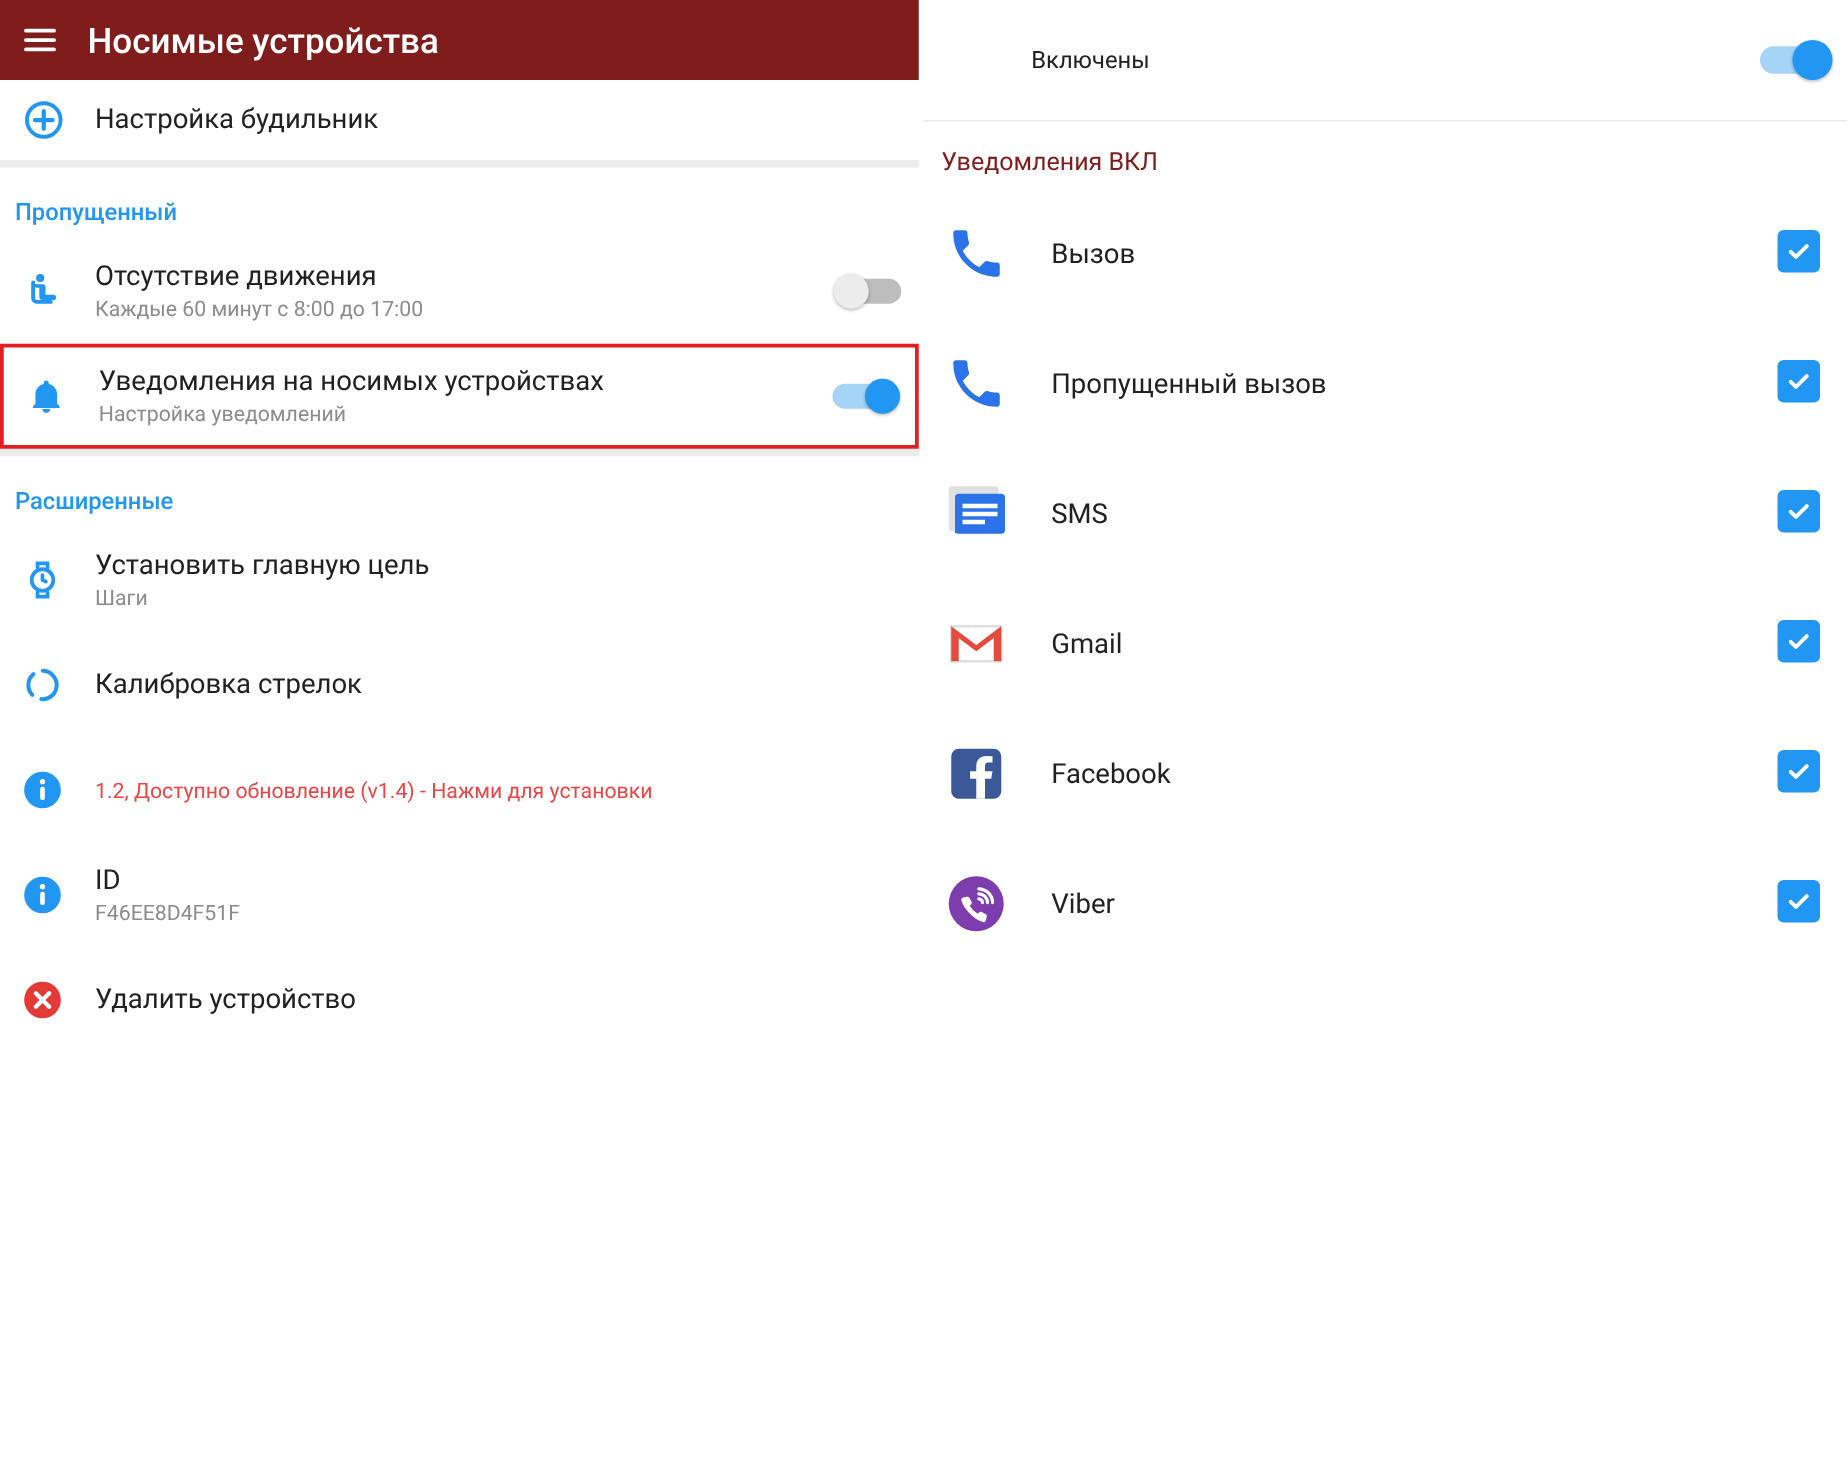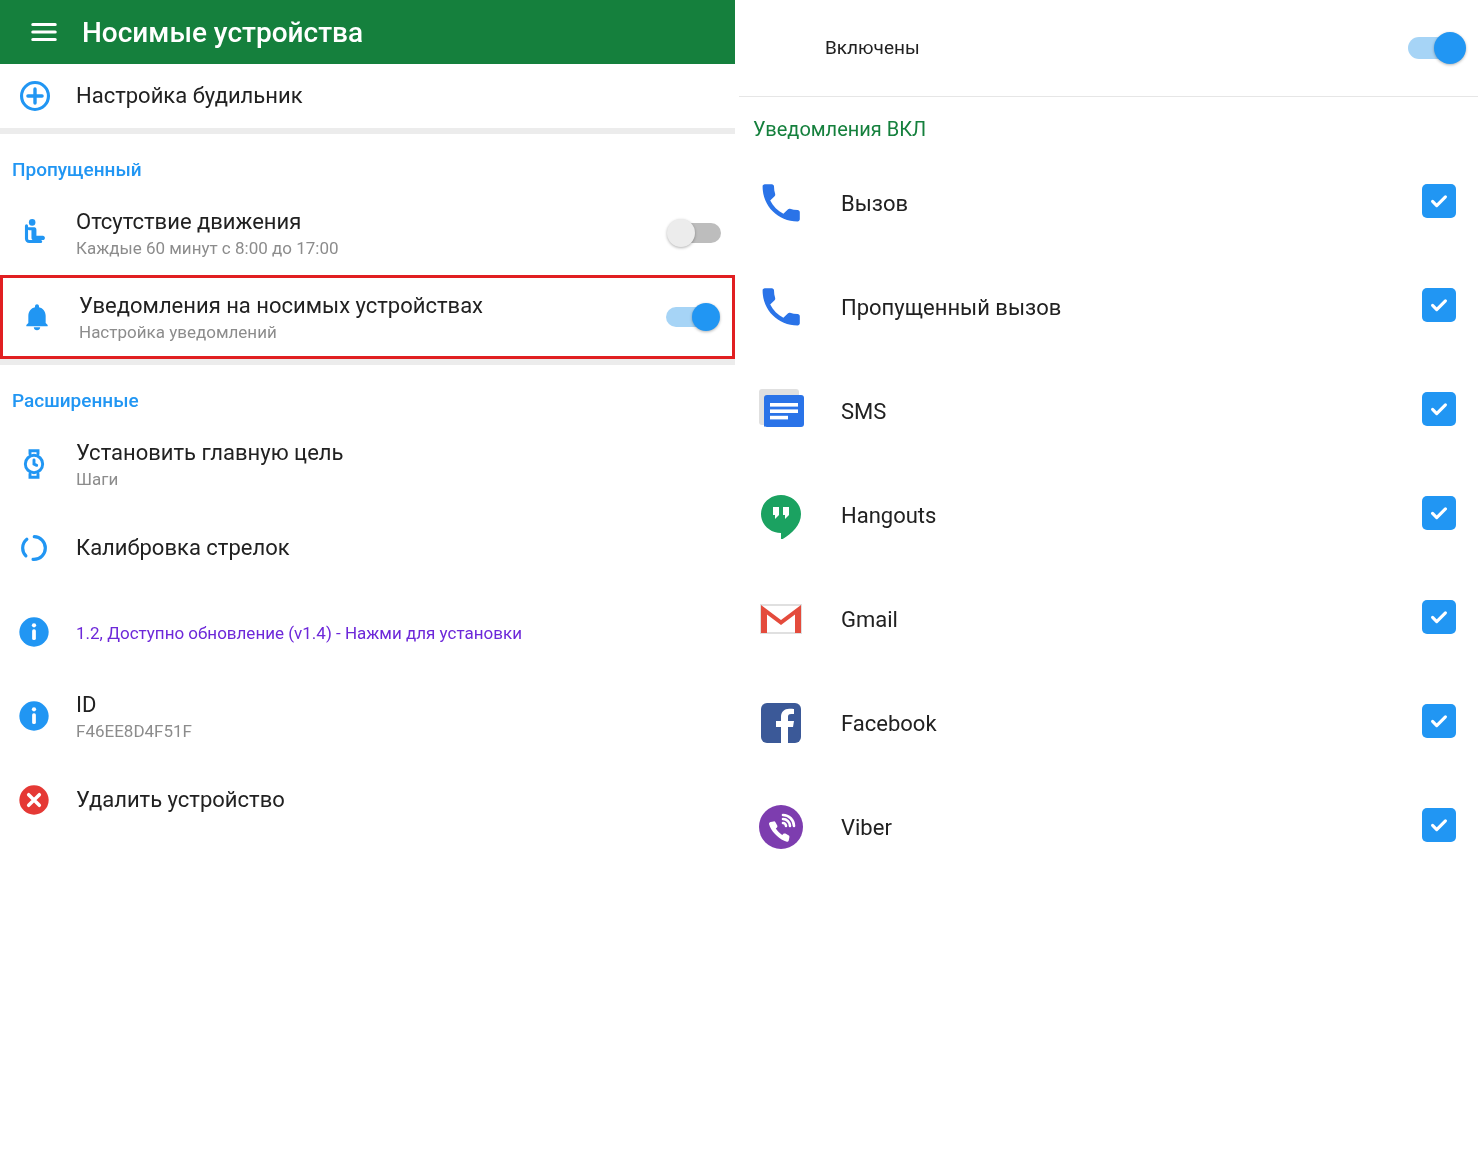--- a/index.html
+++ b/index.html
@@ -1,32 +1,32 @@
 <!DOCTYPE html>
 <html><head>
 <meta charset="utf-8">
 <style>
   * { box-sizing: border-box; margin: 0; padding: 0; }
   html, body { width: 1478px; height: 1169px; font-family: Roboto, "Helvetica Neue", Arial, sans-serif; background: #fff; color: #212121; }
   .wrap { display: flex; width: 100%; height: 100%; }
   .screen { width: 50%; height: 100%; border-right: 4px solid #fff; background: #fff; position: relative; }
   .screen:last-child { border-right: none; }
 
-  .appbar { height: 64px; background: #15803d; display: flex; align-items: center; padding: 0 26px; color: #fff; }
+  .appbar { height: 64px; background: #7f1d1d; display: flex; align-items: center; padding: 0 14px; color: #fff; }
   .appbar .title { font-size: 28px; font-weight: 500; margin-left: 20px; white-space: nowrap; overflow: hidden; text-overflow: ellipsis; flex: 1; }
   .appbar .title2 { font-size: 26.5px; }
   .appbar .nav-icon, .appbar .act-icon { width: 36px; height: 36px; display: flex; align-items: center; justify-content: center; color: #fff; flex: none; }
   .section-header { color: #2196f3; font-size: 19px; font-weight: 500; padding: 24px 16px 10px 12px; }
 
   .row { display: flex; align-items: center; min-height: 84px; padding: 12px 14px; position: relative; }
   .row .icon { width: 62px; display: flex; align-items: center; justify-content: flex-start; padding-left: 4px; flex: none; }
   .row .texts { flex: 1; display: flex; flex-direction: column; justify-content: center; }
   .row .title-t { font-size: 22px; color: #212121; line-height: 1.25; }
   .row .sub { font-size: 17px; color: #8c8c8c; margin-top: 2px; }
-  .row .sub.link { color: #6d28d9; }
+  .row .sub.link { color: #ef4444; }
   .row .trailing { flex: none; padding-left: 8px; }
 
   .divider { height: 1px; background: #e6e6e6; margin-left: 0; }
   .thick-div { height: 6px; background: #ececec; }
 
   .highlight-box { border: 3px solid #e11f21; }
 
   .switch { width: 52px; height: 20px; border-radius: 20px; position: relative; }
   .switch .track { position: absolute; inset: 0; border-radius: 20px; }
   .switch .thumb { position: absolute; width: 28px; height: 28px; border-radius: 50%; top: -4px; box-shadow: 0 1px 3px rgba(0,0,0,0.3); }
@@ -34,21 +34,21 @@
   .switch.off .thumb { background: #ececec; left: -2px; }
   .switch.on .track { background: #a6d4f6; }
   .switch.on .thumb { background: #2196f3; right: -2px; }
 
   .switch-big { width: 56px; height: 22px; }
   .switch-big .thumb { width: 32px; height: 32px; top: -5px; }
 
   
   .enabled-row { min-height: 96px; }
   .enabled-row .title-t { font-size: 19px; margin-left: 72px; }
-  .gray-header { color: #15803d; font-size: 20px; font-weight: 400; padding: 20px 16px 10px 14px; }
+  .gray-header { color: #7f1d1d; font-size: 20px; font-weight: 400; padding: 20px 16px 10px 14px; }
 
   .app-row { display: flex; align-items: center; height: 104px; padding: 0 18px; }
   .app-row .app-icon { width: 84px; display: flex; align-items: center; justify-content: flex-start; flex: none; }
   .app-row .app-name { flex: 1; font-size: 22px; }
   .app-row .chk { width: 38px; height: 38px; flex: none; }
 
   .chkbox { width: 34px; height: 34px; border-radius: 5px; background: #2196f3; display: flex; align-items: center; justify-content: center; }
   .chkbox svg { stroke: #fff; }
 
   .danger { color: #e53935; }
@@ -255,36 +255,20 @@
             <div class="chkbox">
               <svg width="22" height="22" viewBox="0 0 24 24" fill="none" stroke-width="3.4" stroke-linecap="round" stroke-linejoin="round">
                 <path d="M5 12.5l4.5 4.5L19 7.5"></path>
               </svg>
             </div>
           </div>
         </div>
         <div class="app-row">
           <div class="app-icon">
             <svg width="48" height="48" viewBox="0 0 24 24">
-              <path d="M12 2C6.5 2 2 6.2 2 11.5 2 16.8 6.5 21 12 21v3.5c5-2.8 10-7.2 10-13C22 6.2 17.5 2 12 2z" fill="#1ba261"></path>
-              <path d="M8 8h3v4l-2 2V12H8V8zm5 0h3v4l-2 2V12h-1V8z" fill="#fff"></path>
-            </svg>
-          </div>
-          <div class="app-name">Hangouts</div>
-          <div class="chk">
-            <div class="chkbox">
-              <svg width="22" height="22" viewBox="0 0 24 24" fill="none" stroke-width="3.4" stroke-linecap="round" stroke-linejoin="round">
-                <path d="M5 12.5l4.5 4.5L19 7.5"></path>
-              </svg>
-            </div>
-          </div>
-        </div>
-        <div class="app-row">
-          <div class="app-icon">
-            <svg width="48" height="48" viewBox="0 0 24 24">
               <rect x="2" y="5" width="20" height="14" fill="#fff" stroke="#e0e0e0"></rect>
               <path d="M2 5v14h3V9.5L2 7V5z" fill="#e44b3c"></path>
               <path d="M22 5v14h-3V9.5L22 7V5z" fill="#e44b3c"></path>
               <path d="M2 5l10 7.5L22 5v2.5L12 15 2 7.5V5z" fill="#e44b3c"></path>
             </svg>
           </div>
           <div class="app-name">Gmail</div>
           <div class="chk">
             <div class="chkbox">
               <svg width="22" height="22" viewBox="0 0 24 24" fill="none" stroke-width="3.4" stroke-linecap="round" stroke-linejoin="round">

